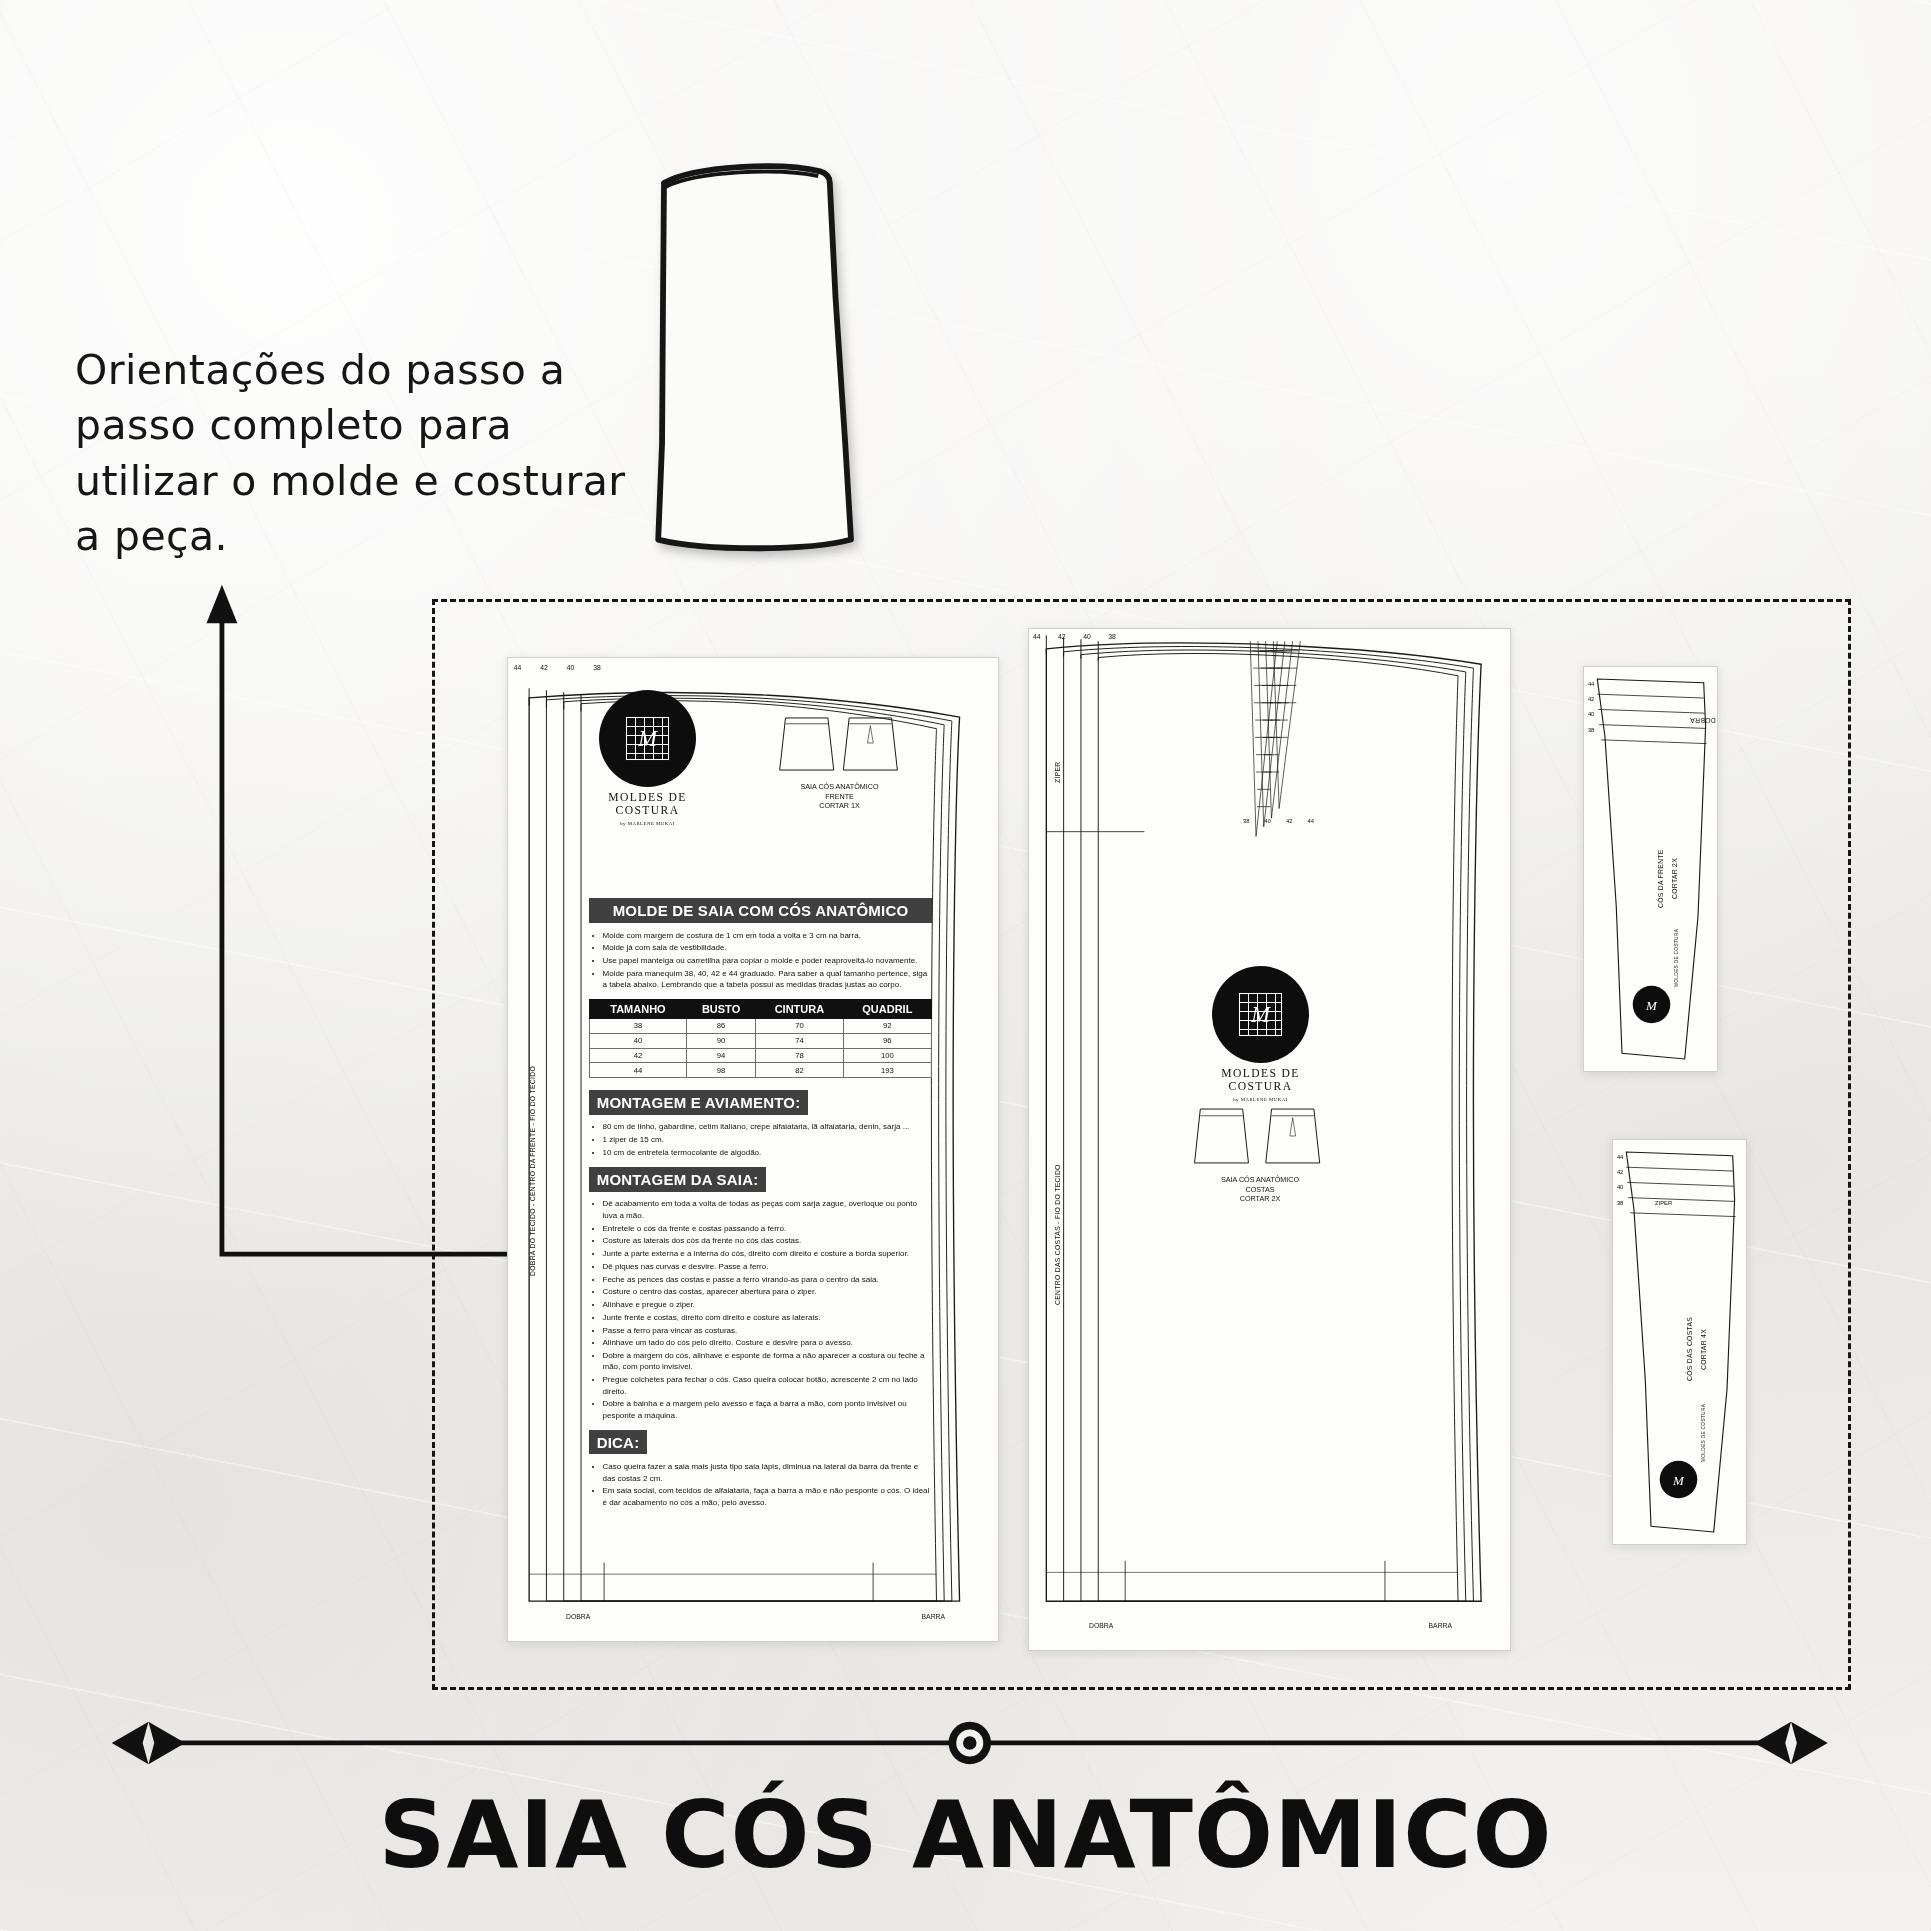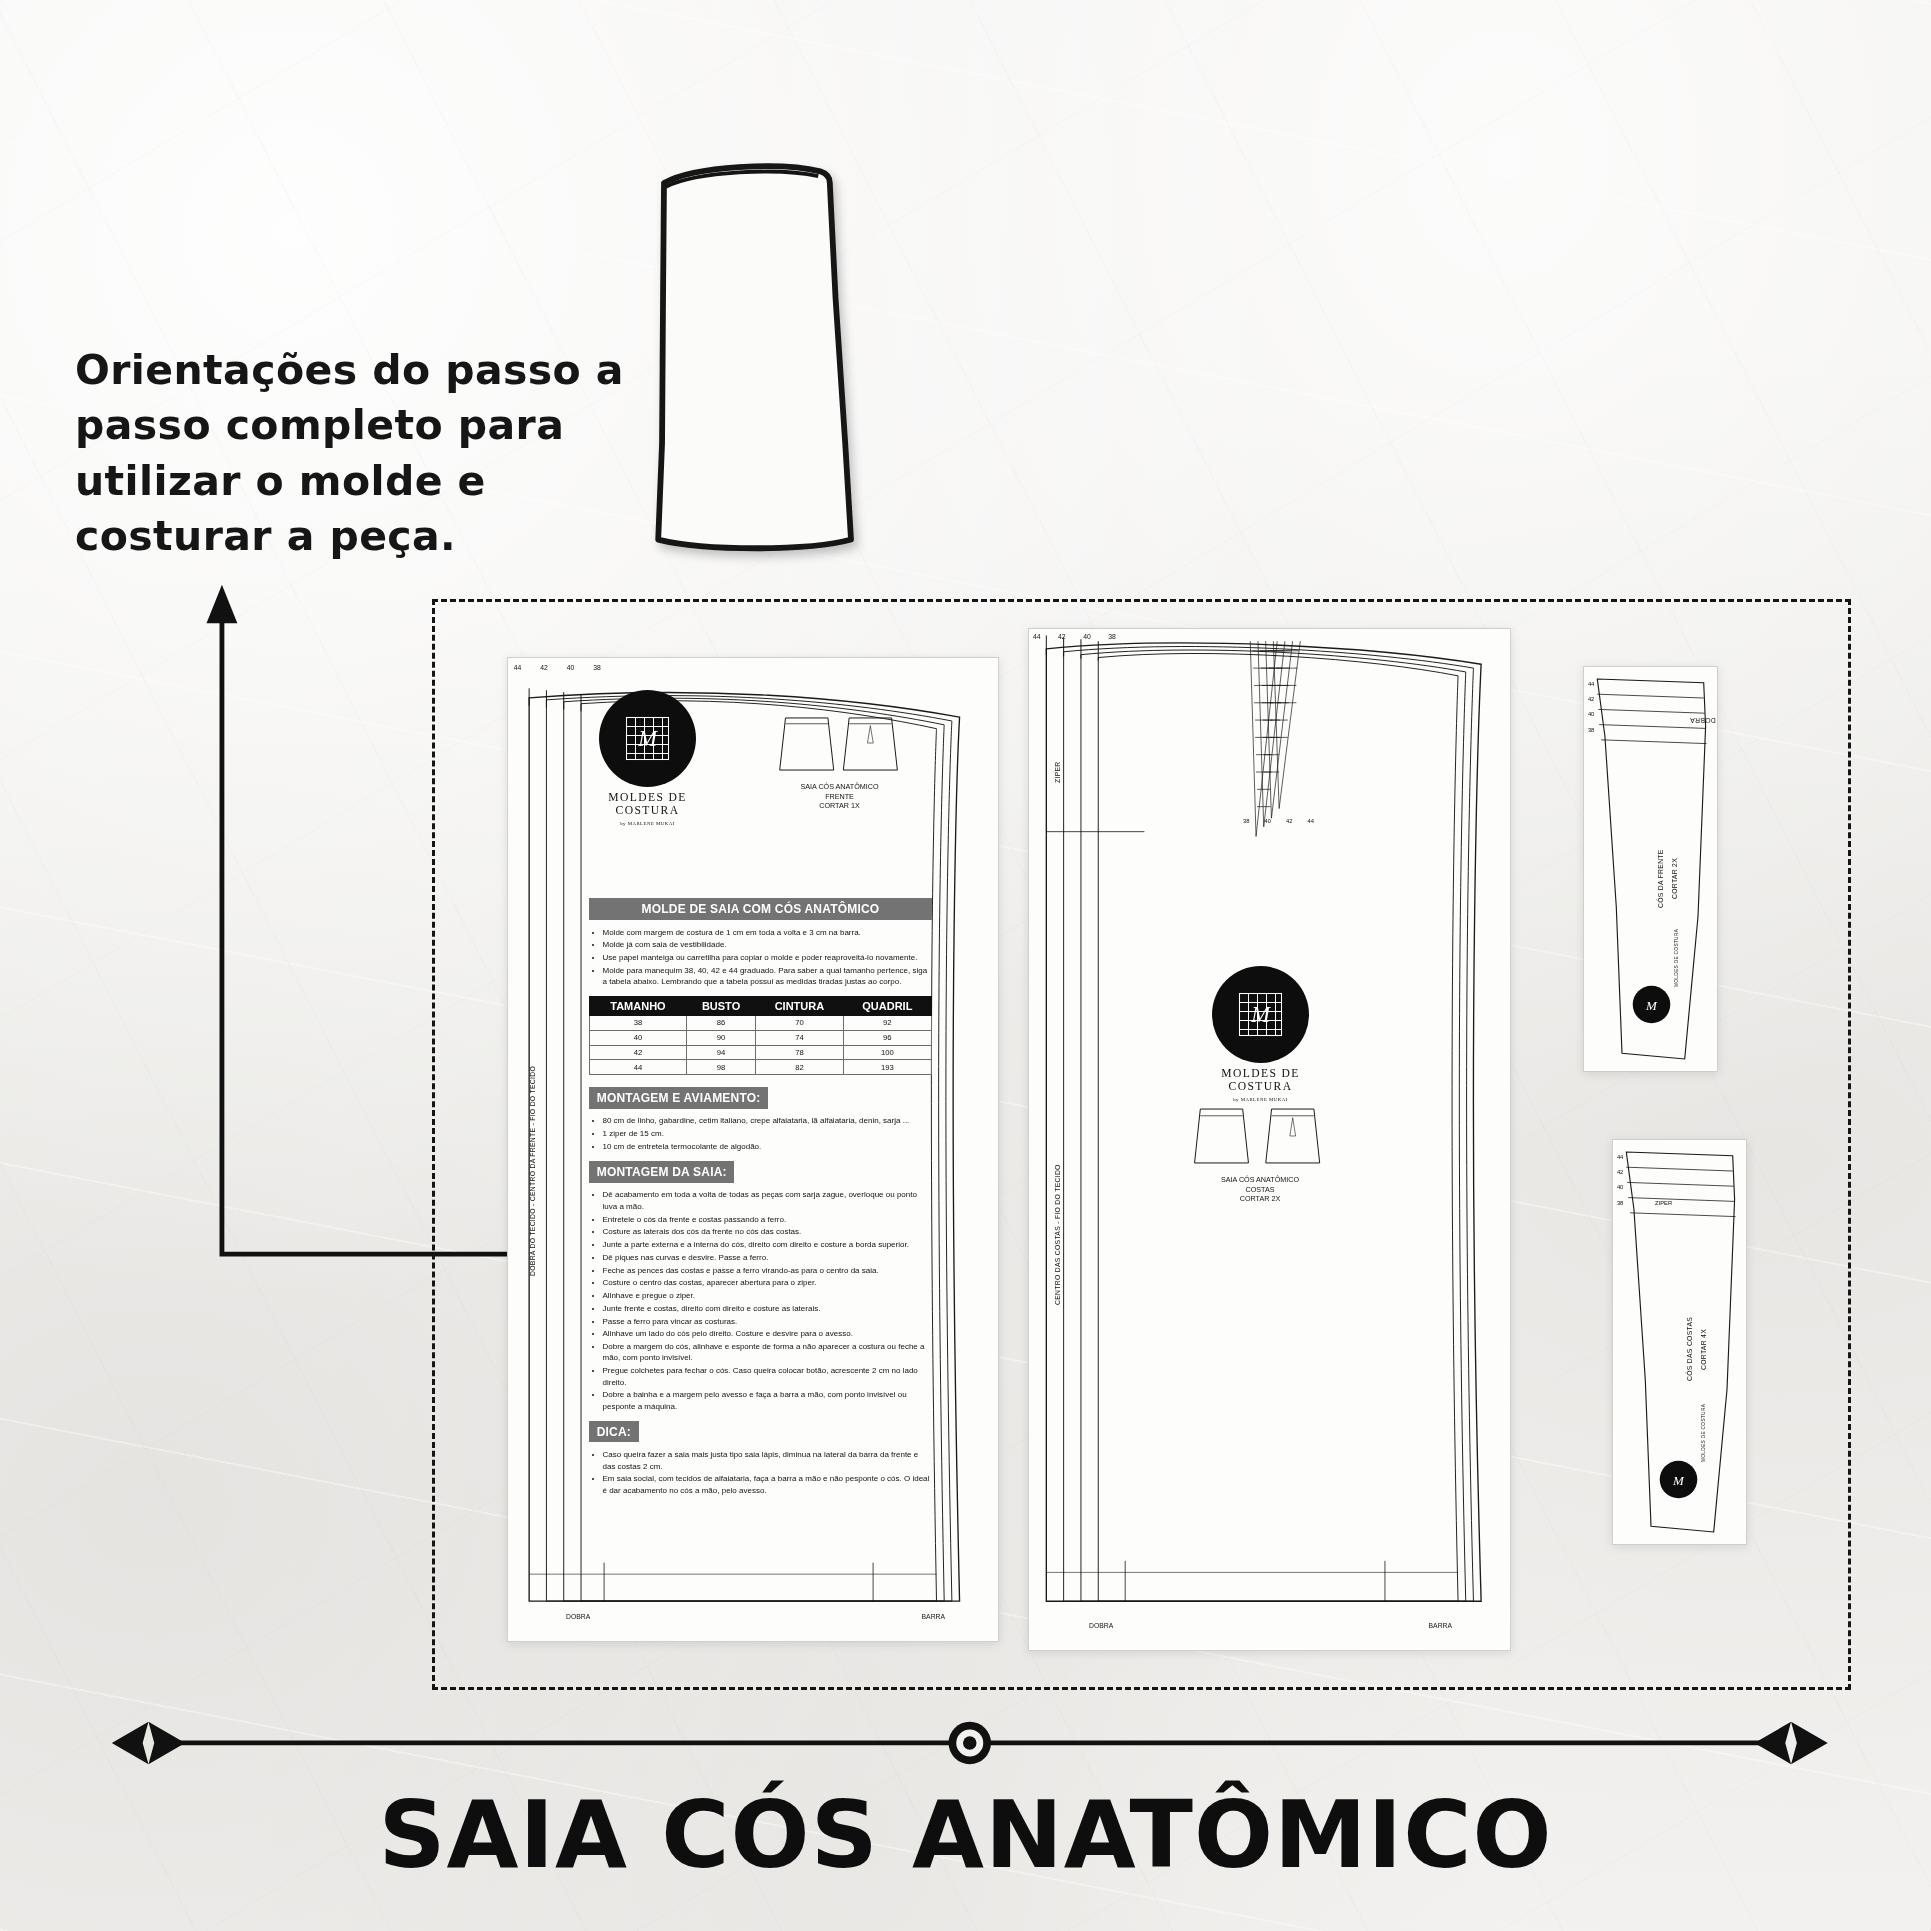--- a/index.html
+++ b/index.html
@@ -34,21 +34,21 @@
       repeating-linear-gradient(11deg, rgba(255,255,255,.35) 0 1.9px, rgba(0,0,0,0) 1.9px 251px);
     pointer-events:none;
   }
 
   
   .intro{
     position:absolute;left:75px;top:343px;width:560px;
     font-size:41px;line-height:1.35;letter-spacing:0.4px;
     color:#161616;
     font-family:"DejaVu Sans", sans-serif;
-    font-weight:700;
+    font-weight:400;
   }
 
   
   .arrowwrap{position:absolute;left:193px;top:579px;width:434px;height:695px;}
 
   
   .skirt{position:absolute;left:637px;top:154px;width:241px;height:425px;}
 
   
   .dashbox{
@@ -76,21 +76,21 @@
   .tiny{font-size:6.8px;}
   .micro{font-size:5.8px;}
 
   
   .infopanel{
     position:absolute;left:589px;top:898px;width:343px;
     font-family:"Liberation Sans", sans-serif;
     color:#111;
   }
   .blkhead{
-    background:#737373;color:#fff;font-size:12px;font-weight:700;
+    background:#404040;color:#fff;font-size:15px;font-weight:700;
     padding:3.9px 7.7px;display:inline-block;letter-spacing:0.2px;
     margin:0 0 6.8px 0;
   }
   .blkhead.center{display:block;text-align:center;}
   ul.bullets{margin:0 0 8.7px 0;padding:0 0 0 13.5px;}
   ul.bullets li{font-size:8px;line-height:1.42;margin-bottom:1.4px;}
   table.meas{border-collapse:collapse;width:100%;margin:3.9px 0 11.6px 0;font-size:7.7px;}
   table.meas th{background:#101010;color:#fff;font-weight:700;padding:2.9px 1.9px;border:1px solid #101010;font-size:11px;}
   table.meas td{border:1px solid #6d6d6d;padding:2.4px 1.9px;text-align:center;font-size:7.7px;}
 

